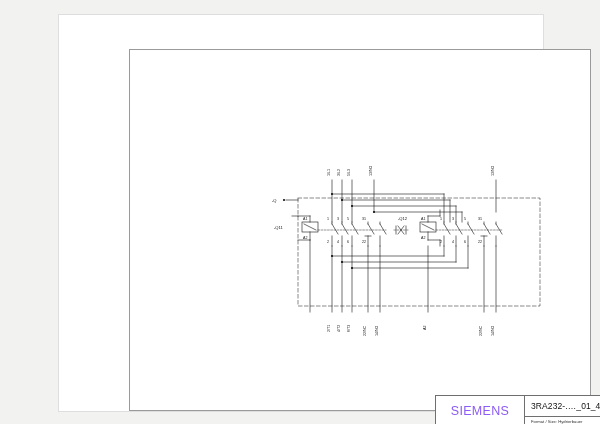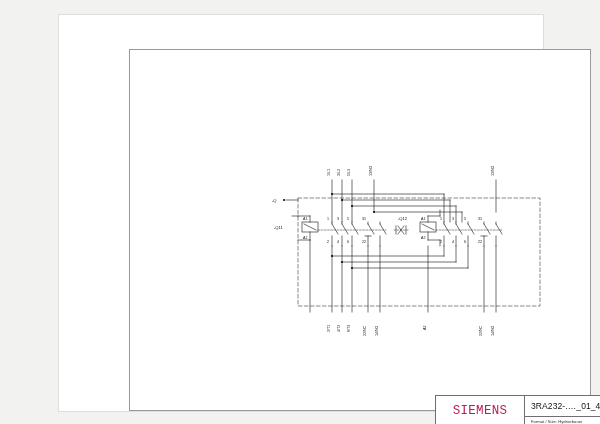--- a/index.html
+++ b/index.html
@@ -38,24 +38,24 @@
     border:1px solid #6f6f6f;
     background:#ffffff;
     display:flex;
   }
   .tb-left{
     width:88px;
     border-right:1px solid #6f6f6f;
     display:flex;align-items:center;justify-content:center;
   }
   .tb-logo{
-    font-family:Liberation Mono, monospace;
+    font-family:Liberation Sans, sans-serif;
     font-size:12.5px;
     letter-spacing:0.3px;
-    color:#be185d;
+    color:#8b5cf6;
   }
   .tb-right{
     flex:1;
     display:flex;flex-direction:column;
   }
   .tb-name{
     flex:1;
     display:flex;align-items:center;
     padding-left:6px;
     font-size:8.5px;

